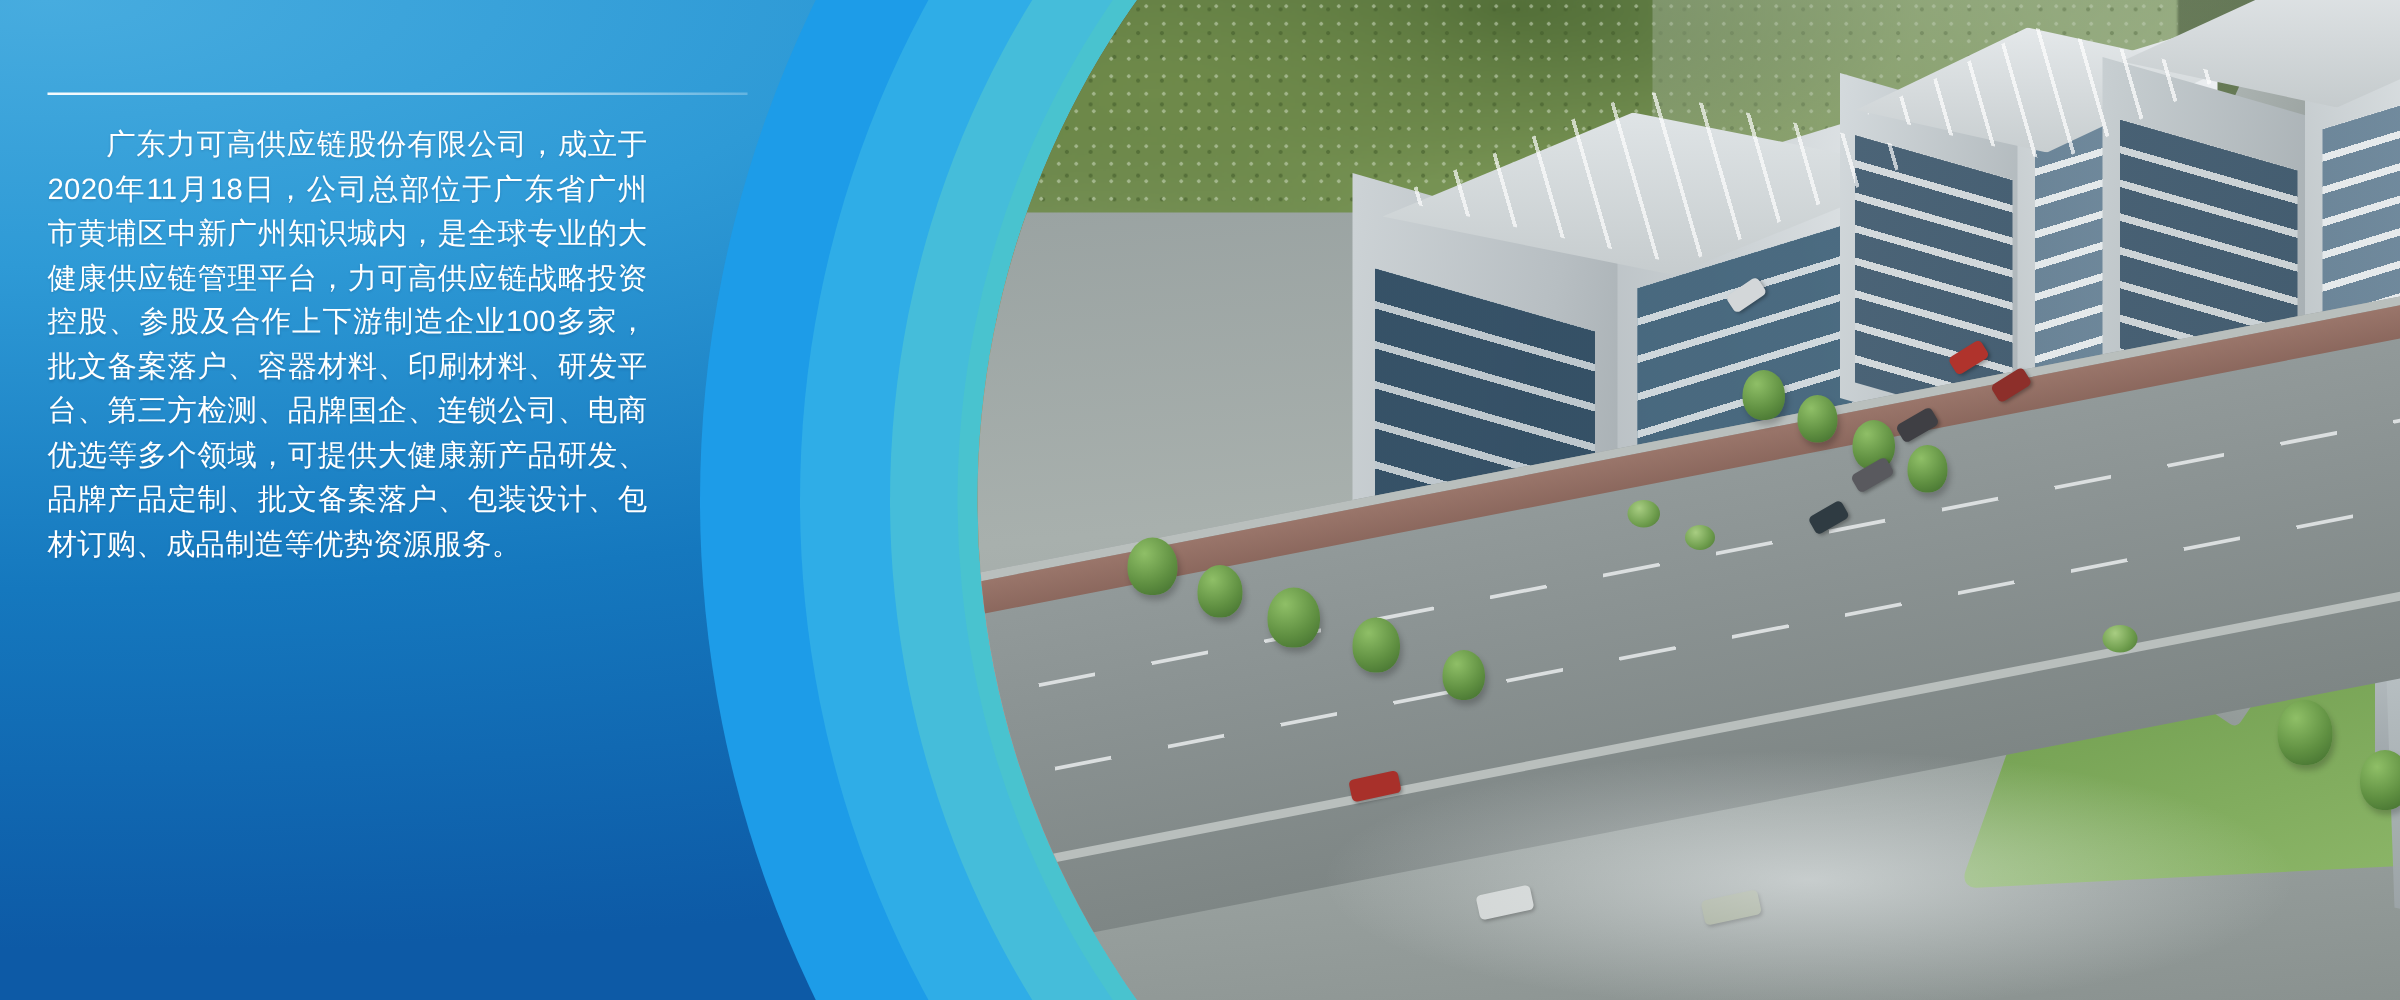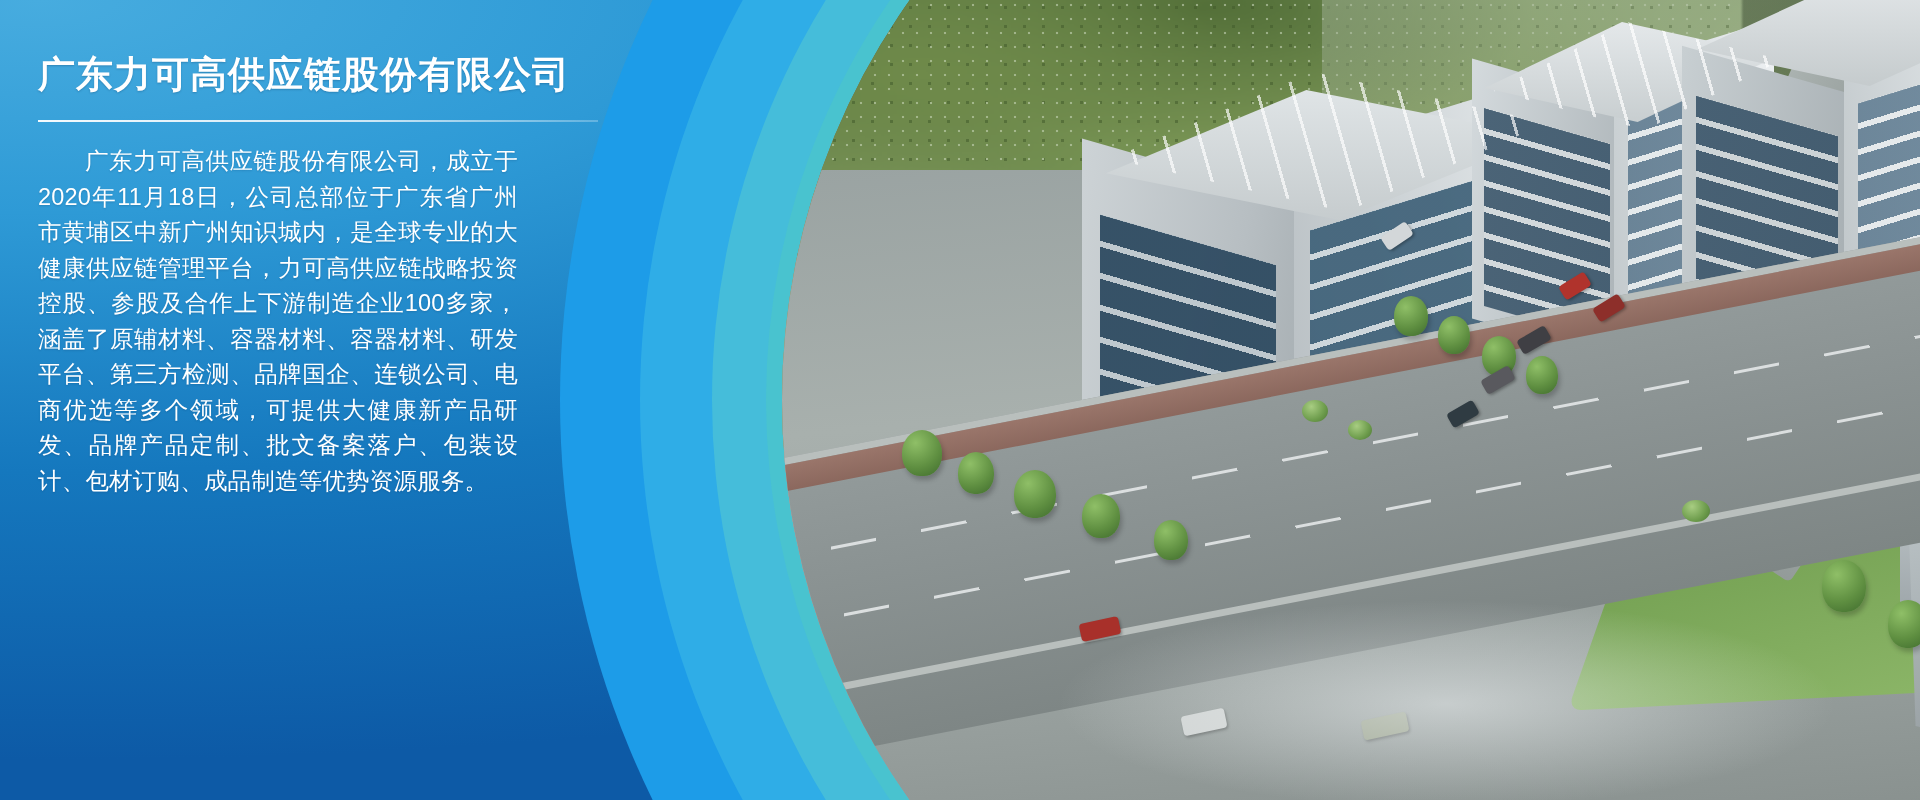--- a/index.html
+++ b/index.html
@@ -433,20 +433,19 @@
       <div class="car" style="left:600px; top:228px; width:30px; height:16px; background:#d3d7d9; transform:rotate(-34deg);"></div>
       <div class="car" style="left:298px; top:620px; width:40px; height:18px; background:#a8302a; transform:rotate(-12deg);"></div>
       <div class="car" style="left:400px; top:712px; width:44px; height:20px; background:#cfd3d2; transform:rotate(-12deg);"></div>
       <div class="car" style="left:580px; top:716px; width:46px; height:20px; background:#97a08a; transform:rotate(-12deg);"></div>
 
       <div class="haze"></div>
     </div>
   </div>
 
   <div class="content">
-    <div class="title">广东力可高供应链股份有限公司</div>
     <div class="divider"></div>
     <div class="body-text">
-      <p>广东力可高供应链股份有限公司，成立于2020年11月18日，公司总部位于广东省广州市黄埔区中新广州知识城内，是全球专业的大健康供应链管理平台，力可高供应链战略投资控股、参股及合作上下游制造企业100多家，涵盖了原辅材料、容器材料、容器材料、研发平台、第三方检测、品牌国企、连锁公司、电商优选等多个领域，可提供大健康新产品研发、品牌产品定制、批文备案落户、包装设计、包材订购、成品制造等优势资源服务。</p>
+      <p>广东力可高供应链股份有限公司，成立于2020年11月18日，公司总部位于广东省广州市黄埔区中新广州知识城内，是全球专业的大健康供应链管理平台，力可高供应链战略投资控股、参股及合作上下游制造企业100多家，批文备案落户、容器材料、印刷材料、研发平台、第三方检测、品牌国企、连锁公司、电商优选等多个领域，可提供大健康新产品研发、品牌产品定制、批文备案落户、包装设计、包材订购、成品制造等优势资源服务。</p>
     </div>
   </div>
 
 </div>
 
 </body></html>

